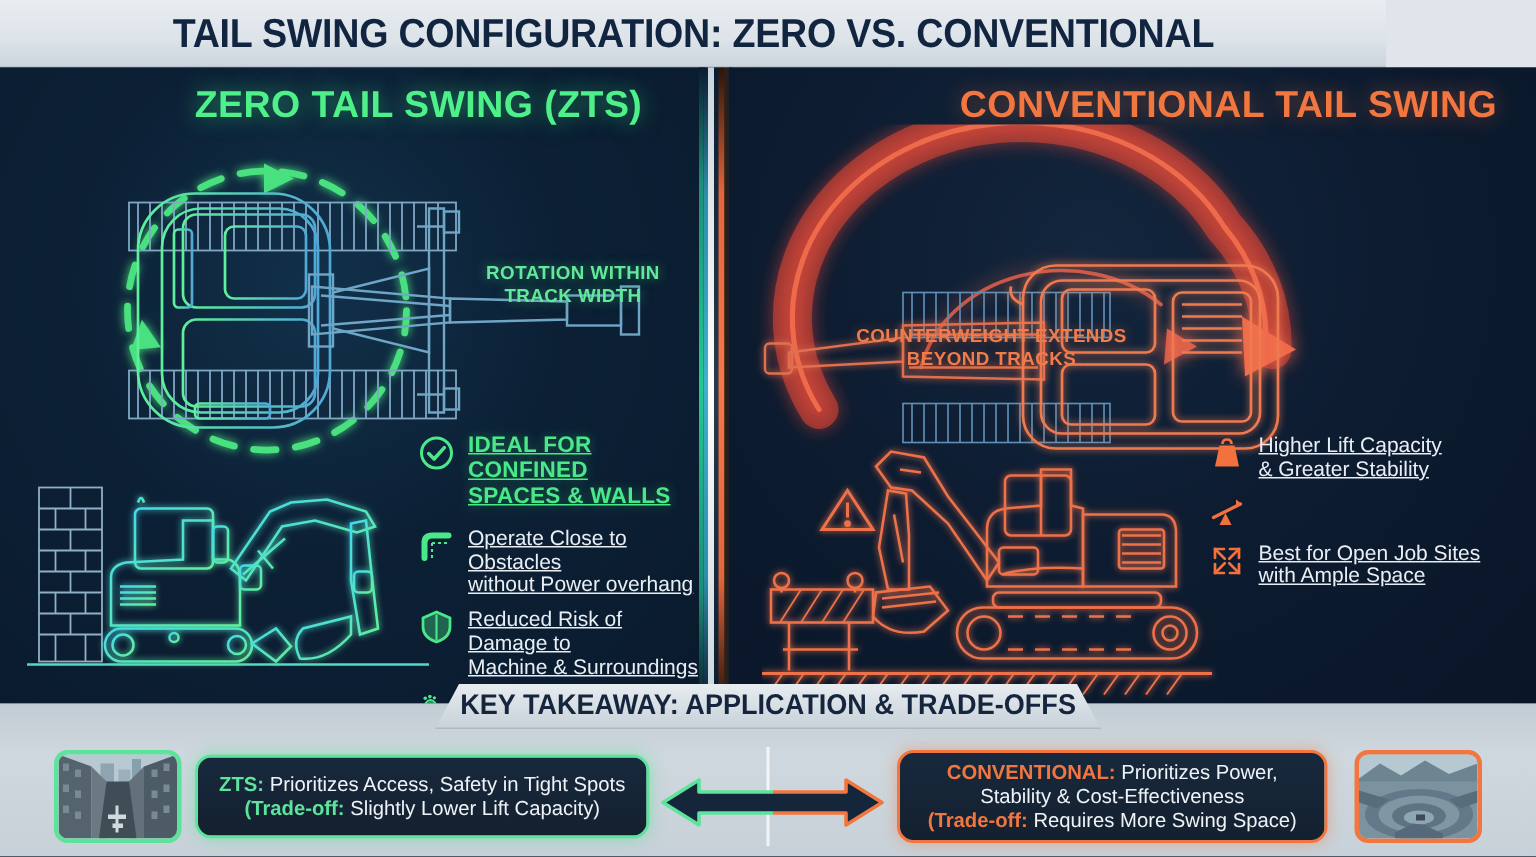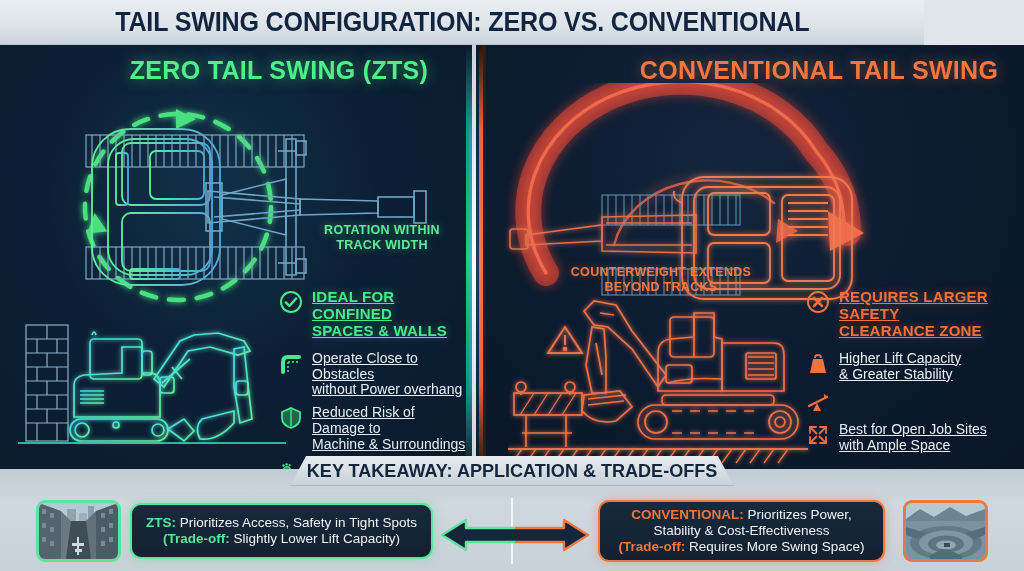--- a/index.html
+++ b/index.html
@@ -39,21 +39,21 @@
   .s4{left:10px;width:3px;background:linear-gradient(180deg,#0b1c30,#2a3a4c 50%,#0b1c30);}
   .s5{left:13px;width:4px;background:linear-gradient(180deg,#2b1408,#e4673c 20%,#f5784a 50%,#e4673c 80%,#2b1408);}
   .s6{left:17px;width:5px;background:linear-gradient(90deg,#34210f,#0c1e36);}
   
   .phead{position:absolute;top:11px;width:100%;text-align:center;
     font-size:25px;font-weight:bold;letter-spacing:0.3px;}
   .phead.zts{color:#4ef08a;text-shadow:0 0 14px rgba(62,230,128,.55);}
   .phead.conv{color:#f2763f;text-shadow:0 0 14px rgba(242,118,63,.45);margin-left:20px;}
   
   .callout{position:absolute;font-size:12.5px;font-weight:bold;line-height:1.22;
-    letter-spacing:0.3px;text-align:center;margin-top:48px;}
+    letter-spacing:0.3px;text-align:center;}
   .callout.g{color:#63e89b;text-shadow:0 0 8px rgba(70,220,130,.5);}
   .callout.o{color:#f07b4b;text-shadow:0 0 8px rgba(240,110,60,.45);}
   
   .blist{position:absolute;}
   .brow{display:flex;align-items:flex-start;margin-bottom:7px;}
   .bico{width:26px;min-width:26px;height:26px;margin-right:8px;
     display:flex;align-items:center;justify-content:center;}
   .btxt{font-size:14px;line-height:1.13;color:#e8eef4;text-decoration:underline;}
   .brow.head .btxt{font-size:15px;font-weight:bold;letter-spacing:.2px;}
   .brow.head.g .btxt{color:#49e98a;text-shadow:0 0 8px rgba(60,225,125,.4);}
@@ -525,32 +525,20 @@
           <circle cx="148" cy="139" r="11"></circle>
             <circle cx="272" cy="139" r="11"></circle>
           <circle cx="272" cy="139" r="5"></circle>
           <path d="M164,150 h10 M182,150 h10 M200,150 h10 M218,150 h10 M236,150 h10"></path>
           <path d="M164,128 h10 M182,128 h10 M200,128 h10 M218,128 h10 M236,128 h10"></path>
           <rect x="154" y="112" width="112" height="10" rx="4"></rect>
         </g>
       </svg>
 
       <div class="blist" style="left:319px;top:244px;width:216px;">
-        <div class="brow head o">
-          <div class="bico">
-            <svg width="24" height="24" viewBox="0 0 24 24">
-              <circle cx="12" cy="12" r="10" fill="none" stroke="#f2713c" stroke-width="2"></circle>
-              <path d="M8 8 L16 16 M16 8 L8 16" fill="none" stroke="#f2713c" stroke-width="2.6" stroke-linecap="round"></path>
-            </svg>
-          </div>
-          <div class="btxt">
-            <div>REQUIRES LARGER SAFETY</div>
-            <div>CLEARANCE ZONE</div>
-          </div>
-        </div>
 
         <div class="brow">
           <div class="bico">
             <svg width="24" height="24" viewBox="0 0 24 24">
               <path d="M9 6 Q9 3 12 3 Q15 3 15 6" fill="none" stroke="#f2713c" stroke-width="1.8"></path>
               <path d="M7 7 L17 7 L20 21 L4 21 Z" fill="#f2713c"></path>
             </svg>
           </div>
           <div class="btxt">
             <div>Higher Lift Capacity</div>

